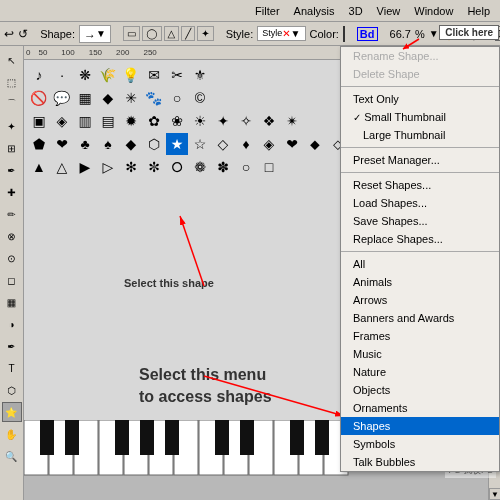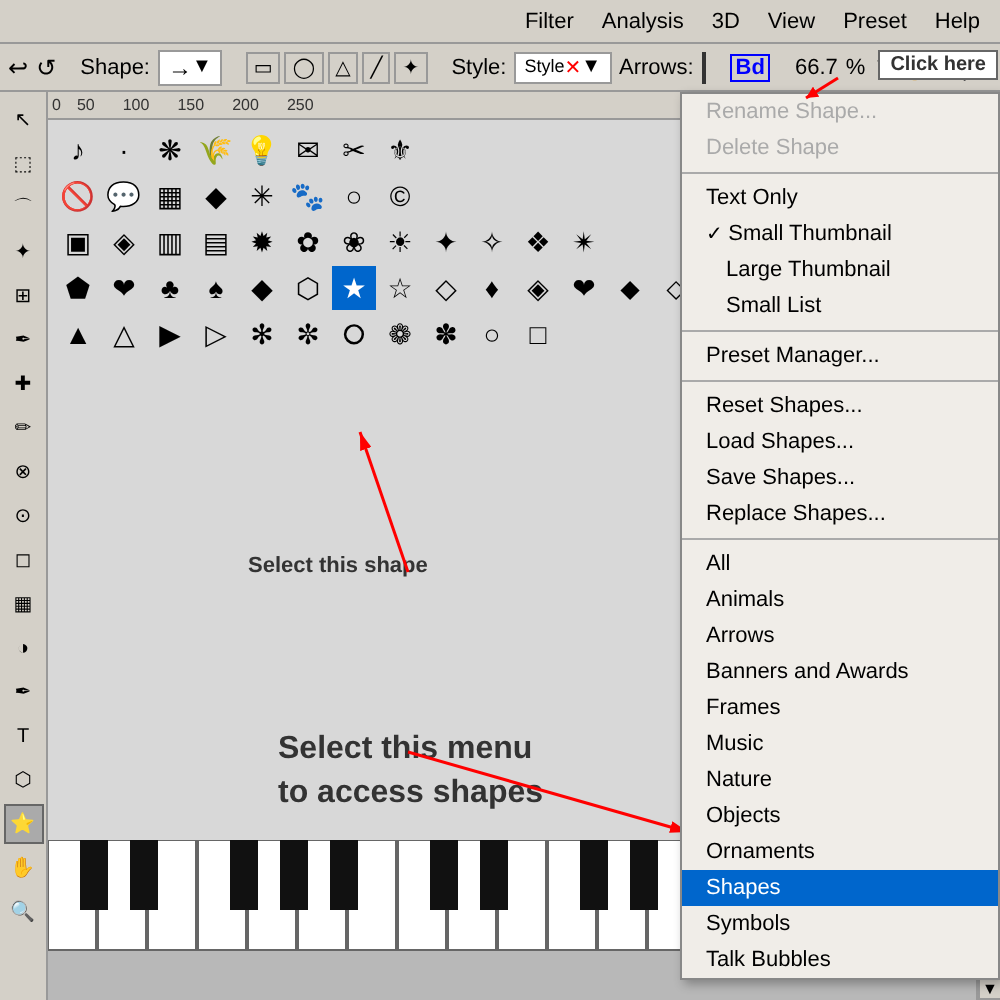--- a/index.html
+++ b/index.html
@@ -211,21 +211,21 @@
     }
   </style>
 </head>
 <body>
 
 <div class="menubar">
   <span class="menubar-item">Filter</span>
   <span class="menubar-item">Analysis</span>
   <span class="menubar-item">3D</span>
   <span class="menubar-item">View</span>
-  <span class="menubar-item">Preset</span>
+  <span class="menubar-item">Window</span>
   <span class="menubar-item">Help</span>
 </div>
 
 <div class="toolbar">
 
   <span style="font-size:12px;">↩</span>
   <span style="font-size:12px;">↺</span>
   <div class="toolbar-separator"></div>
   <span style="font-size:11px;">Shape:</span>
   <div class="shape-dropdown">
@@ -241,21 +241,21 @@
     <span style="font-size:10px;border:1px solid #999;padding:1px 3px;">╱</span>
     <span style="font-size:10px;border:1px solid #999;padding:1px 3px;">✦</span>
   </div>
   <div class="toolbar-separator"></div>
   <span>Style:</span>
   <div class="style-box">
     <span style="flex:1;font-size:9px;">Style</span>
     <span style="color:red;font-size:10px;">✕</span>
     <span>▼</span>
   </div>
-  <span>Arrows:</span>
+  <span>Color:</span>
   <div class="color-box"></div>
   <div class="toolbar-separator"></div>
   <span style="font-size:11px;font-weight:bold;color:#00f;border:1px solid blue;padding:0 2px;">Bd</span>
   <div class="toolbar-separator"></div>
   <span style="font-size:11px;">66.7</span>
   <span style="font-size:11px;">%</span>
   <span style="font-size:10px;">▼</span>
 
   <span style="font-size:12px;">✋</span>
   <span style="font-size:12px;">🔍</span>
@@ -455,21 +455,20 @@
       </defs>
       <line x1="18" y1="2" x2="2" y2="12" stroke="red" stroke-width="1.5" marker-end="url(#ah3)"></line>
     </svg>
 
     <div class="menu-disabled" style="color:#aaa;">Rename Shape...</div>
     <div class="menu-disabled" style="color:#aaa;">Delete Shape</div>
     <div class="menu-separator"></div>
     <div class="menu-item">Text Only</div>
     <div class="menu-item checked">Small Thumbnail</div>
     <div class="menu-item indented">Large Thumbnail</div>
-    <div class="menu-item indented">Small List</div>
     <div class="menu-separator"></div>
     <div class="menu-item">Preset Manager...</div>
     <div class="menu-separator"></div>
     <div class="menu-item">Reset Shapes...</div>
     <div class="menu-item">Load Shapes...</div>
     <div class="menu-item">Save Shapes...</div>
     <div class="menu-item">Replace Shapes...</div>
     <div class="menu-separator"></div>
     <div class="menu-item">All</div>
     <div class="menu-item">Animals</div>

